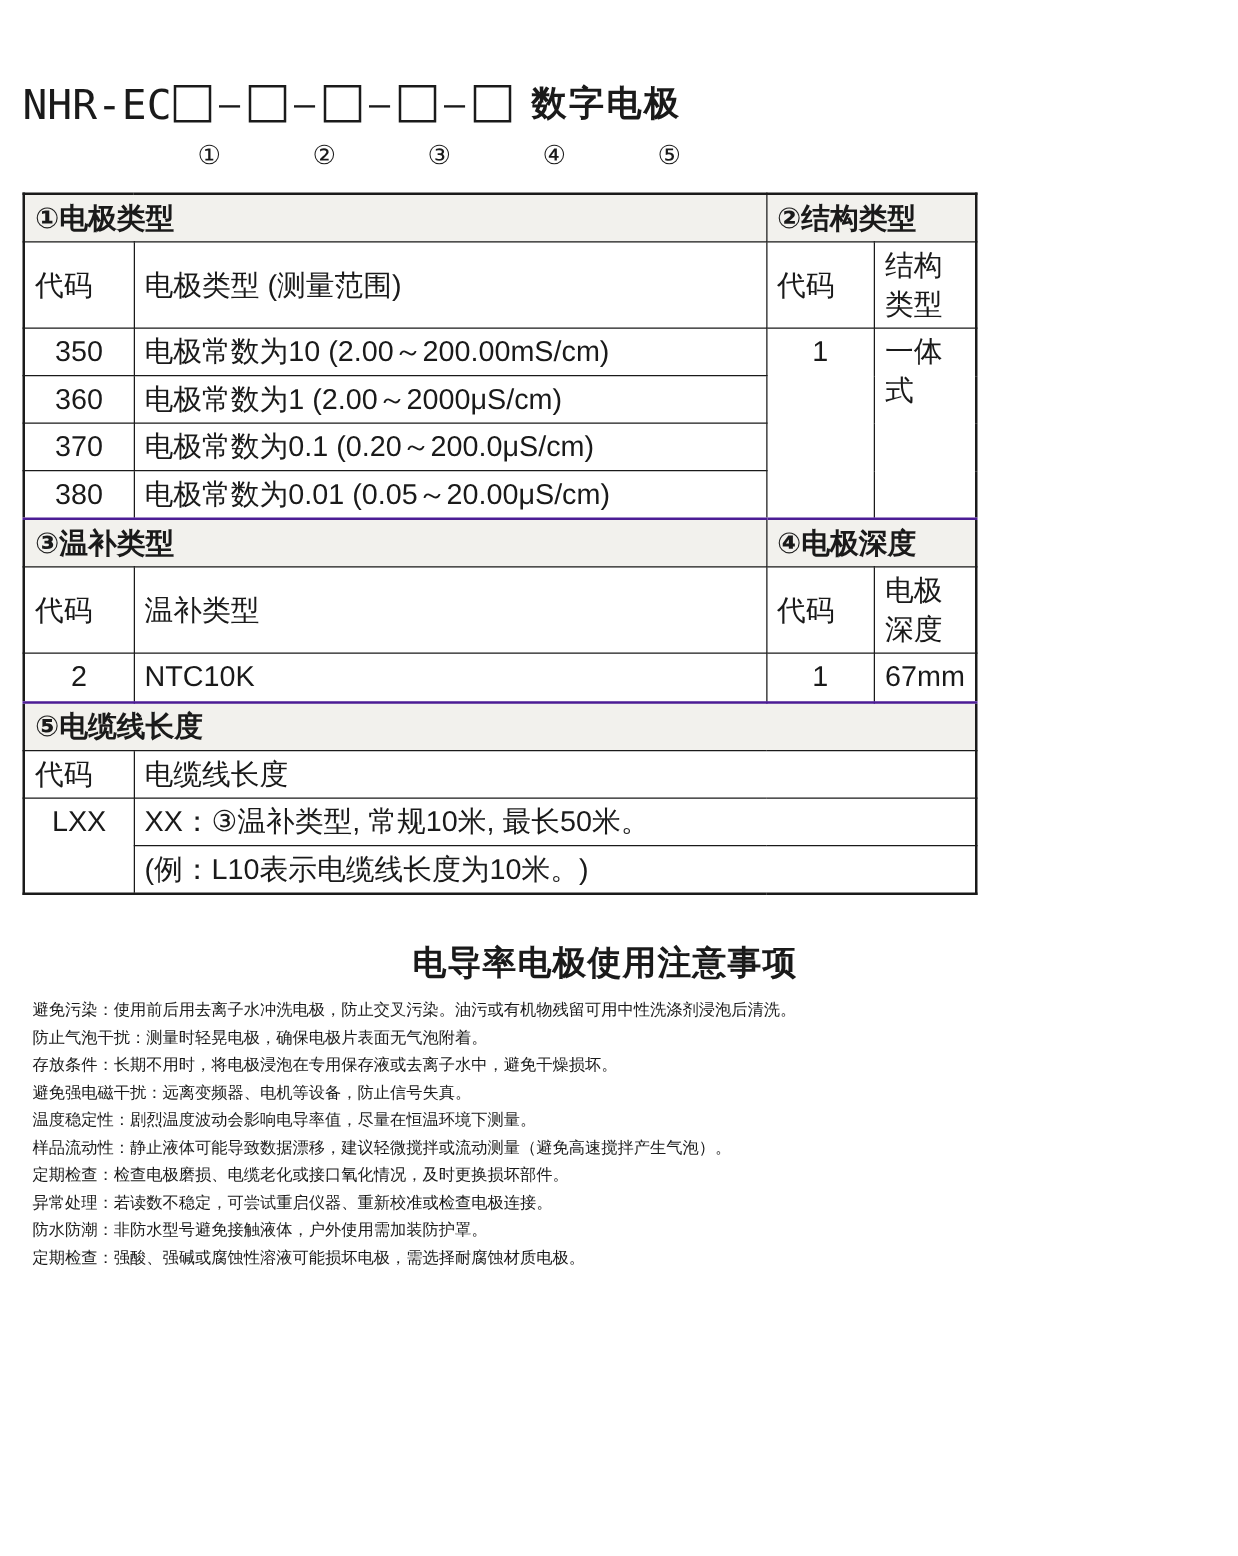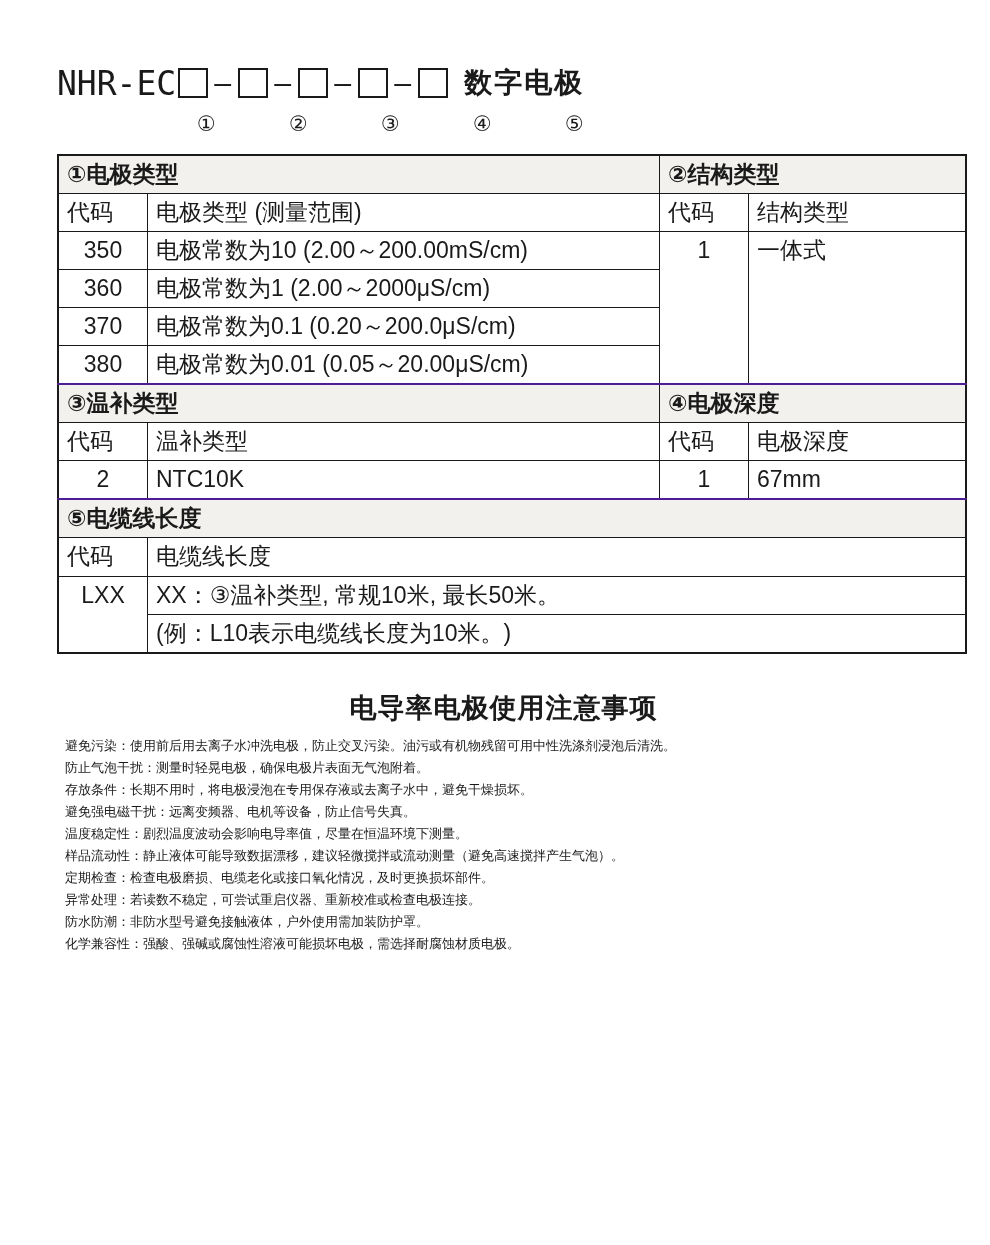--- a/index.html
+++ b/index.html
@@ -12,21 +12,21 @@
     height: 1245px;
     font-family: "Liberation Sans", "DejaVu Sans", sans-serif;
     color: #1a1a1a;
     position: relative;
     overflow: hidden;
   }
   .page {
     width: 990px;
     height: 1245px;
     box-sizing: border-box;
-    padding: 60px 40px 0 57px;
+    padding: 60px 40px 0 18px;
     position: relative;
   }
 
   
   .model-line {
     display: flex;
     align-items: center;
     font-size: 34px;
     letter-spacing: 1px;
     padding-left: 0px;
@@ -67,21 +67,21 @@
   }
   .circle-num {
     width: 92px;
     text-align: left;
     font-size: 21px;
     font-family: "DejaVu Sans", sans-serif;
   }
 
   
   .spec-table {
-    width: 910px;
+    width: 764px;
     margin-top: 14px;
     border: 2px solid #1a1a1a;
     box-sizing: border-box;
     border-collapse: collapse;
   }
   .spec-table td {
     border: 1px solid #1a1a1a;
     padding: 3px 8px;
     font-size: 23px;
     vertical-align: middle;
@@ -231,16 +231,16 @@
   <div class="notes-list">
     <div class="note-item">避免污染：使用前后用去离子水冲洗电极，防止交叉污染。油污或有机物残留可用中性洗涤剂浸泡后清洗。</div>
     <div class="note-item">防止气泡干扰：测量时轻晃电极，确保电极片表面无气泡附着。</div>
     <div class="note-item">存放条件：长期不用时，将电极浸泡在专用保存液或去离子水中，避免干燥损坏。</div>
     <div class="note-item">避免强电磁干扰：远离变频器、电机等设备，防止信号失真。</div>
     <div class="note-item">温度稳定性：剧烈温度波动会影响电导率值，尽量在恒温环境下测量。</div>
     <div class="note-item">样品流动性：静止液体可能导致数据漂移，建议轻微搅拌或流动测量（避免高速搅拌产生气泡）。</div>
     <div class="note-item">定期检查：检查电极磨损、电缆老化或接口氧化情况，及时更换损坏部件。</div>
     <div class="note-item">异常处理：若读数不稳定，可尝试重启仪器、重新校准或检查电极连接。</div>
     <div class="note-item">防水防潮：非防水型号避免接触液体，户外使用需加装防护罩。</div>
-    <div class="note-item">化学兼容性：强酸、强碱或腐蚀性溶液可能损坏电极，需选择耐腐蚀材质电极。</div>
+    <div class="note-item">定期检查：强酸、强碱或腐蚀性溶液可能损坏电极，需选择耐腐蚀材质电极。</div>
   </div>
 
 </div>
 
 </body></html>

